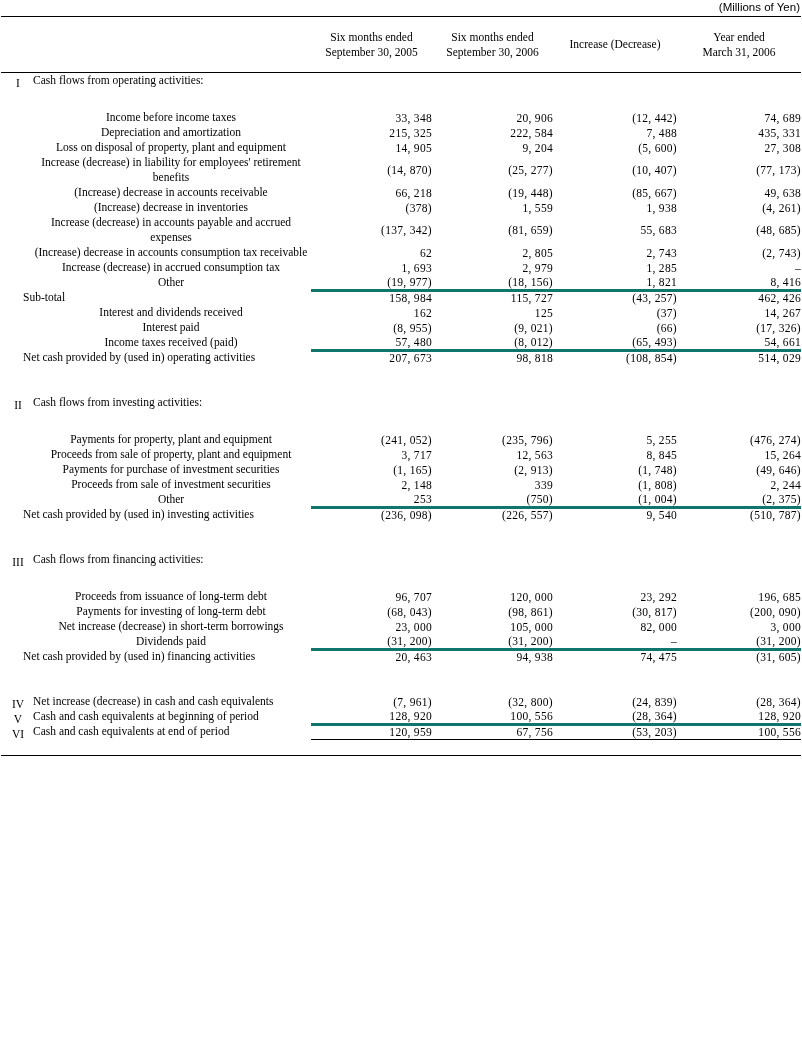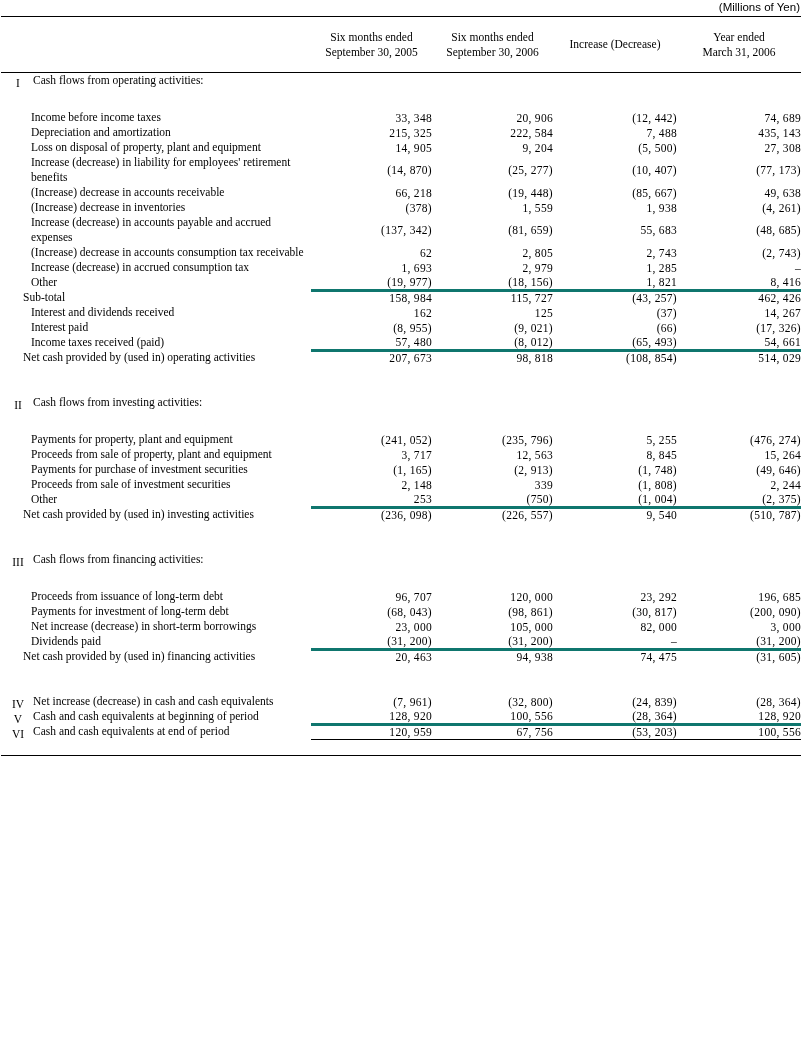--- a/index.html
+++ b/index.html
@@ -66,21 +66,21 @@
 
   
   .rn{
     position:absolute;left:6px;top:3px;
     width:22px;text-align:center;
     font-size:11.5px;line-height:15px;
     white-space:nowrap;
   }
   .ltext{display:block;line-height:15px;}
   .ind0{margin-left:32px;}   
-  .ind1{margin-left:30px;}   
+  .ind1{margin-left:30px;text-align:center;}   
   .ind2{margin-left:22px;}   
 
   
   tr.ruletop td.num{border-top:3px solid #0f766e;}
 
   
   tr.sp td{height:22px;}
   tr.sp2 td{height:30px;}
 
   
@@ -136,29 +136,29 @@
           <td class="num c3">(12, 442)</td>
           <td class="num c4">74, 689</td>
         </tr>
         <tr>
           <td class="lbl">
             <span class="ltext ind1">Depreciation and amortization</span>
           </td>
           <td class="num c1">215, 325</td>
           <td class="num c2">222, 584</td>
           <td class="num c3">7, 488</td>
-          <td class="num c4">435, 143</td>
+          <td class="num c4">435, 331</td>
         </tr>
         <tr>
           <td class="lbl">
             <span class="ltext ind1">Loss on disposal of property, plant and equipment</span>
           </td>
           <td class="num c1">14, 905</td>
           <td class="num c2">9, 204</td>
-          <td class="num c3">(5, 500)</td>
+          <td class="num c3">(5, 600)</td>
           <td class="num c4">27, 308</td>
         </tr>
         <tr>
           <td class="lbl">
             <span class="ltext ind1">Increase (decrease) in liability for employees' retirement benefits</span>
           </td>
           <td class="num c1">(14, 870)</td>
           <td class="num c2">(25, 277)</td>
           <td class="num c3">(10, 407)</td>
           <td class="num c4">(77, 173)</td>
@@ -368,21 +368,21 @@
           <td class="lbl">
             <span class="ltext ind1">Proceeds from issuance of long-term debt</span>
           </td>
           <td class="num c1">96, 707</td>
           <td class="num c2">120, 000</td>
           <td class="num c3">23, 292</td>
           <td class="num c4">196, 685</td>
         </tr>
         <tr>
           <td class="lbl">
-            <span class="ltext ind1">Payments for investment of long-term debt</span>
+            <span class="ltext ind1">Payments for investing of long-term debt</span>
           </td>
           <td class="num c1">(68, 043)</td>
           <td class="num c2">(98, 861)</td>
           <td class="num c3">(30, 817)</td>
           <td class="num c4">(200, 090)</td>
         </tr>
         <tr>
           <td class="lbl">
             <span class="ltext ind1">Net increase (decrease) in short-term borrowings</span>
           </td>

